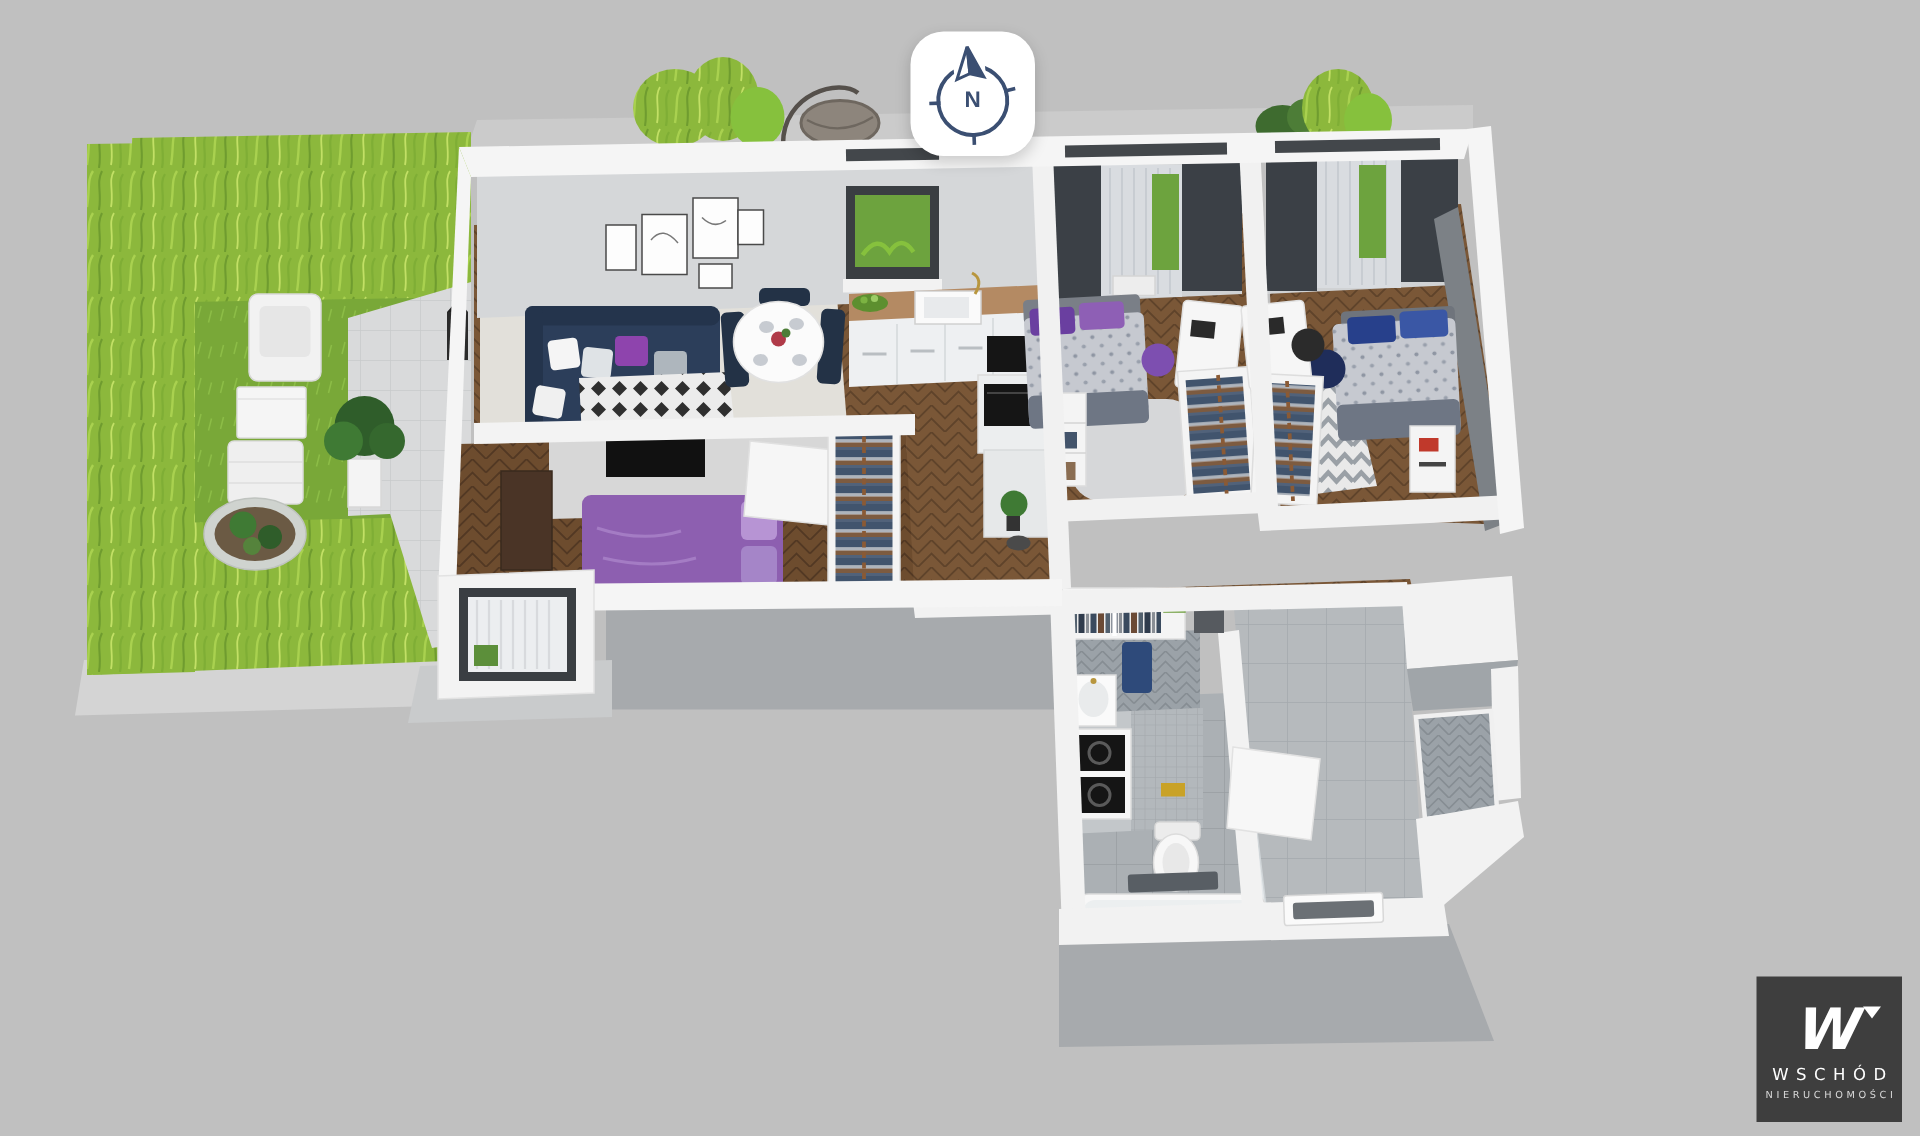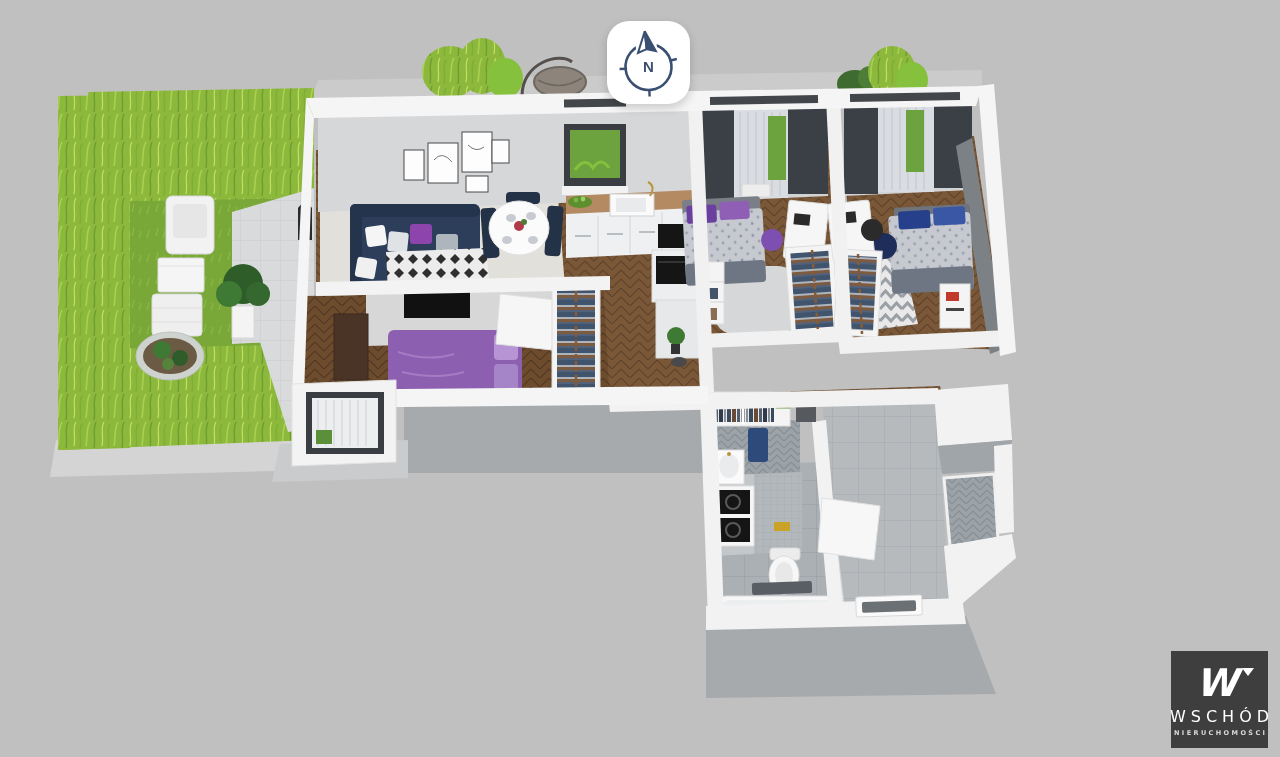--- a/index.html
+++ b/index.html
@@ -14,24 +14,24 @@
              font-size:15px;font-weight:bold;color:#3b4f72;}
   
   .logo{position:absolute;left:1171px;top:651px;width:97px;height:97px;background:#3e3e3e;
         display:flex;flex-direction:column;align-items:center;justify-content:center;}
   .logo-markwrap{position:relative;height:42px;line-height:42px;}
   .logo-mark{display:inline-block;color:#fff;font-size:38px;font-weight:bold;
              font-family:"DejaVu Sans",sans-serif;transform:skewX(-14deg);}
   .logo-accent{position:absolute;right:-14px;top:6px;width:0;height:0;
                border-left:6px solid transparent;border-right:6px solid transparent;
                border-top:8px solid #fff;}
-  .logo-name{margin-top:3px;color:#fff;font-size:16px;letter-spacing:5px;
+  .logo-name{margin-top:3px;color:#fff;font-size:11px;letter-spacing:5px;
              font-family:"DejaVu Sans",sans-serif;text-indent:5px;}
   .logo-tagline{margin-top:3px;color:#d9d9d9;font-size:6.5px;letter-spacing:2.4px;
-                font-family:"DejaVu Sans",sans-serif;text-indent:2.4px;font-weight:bold;}
+                font-family:"DejaVu Sans",sans-serif;text-indent:2.4px;}
 </style>
 </head>
 <body>
 
 <div class="stage">
 
 <svg class="scene" width="1280" height="757" viewBox="0 0 1280 757">
 <defs>
   <pattern id="pat-hedge" width="28" height="28" patternUnits="userSpaceOnUse">
     <rect width="28" height="28" fill="#8cb83c"></rect>

